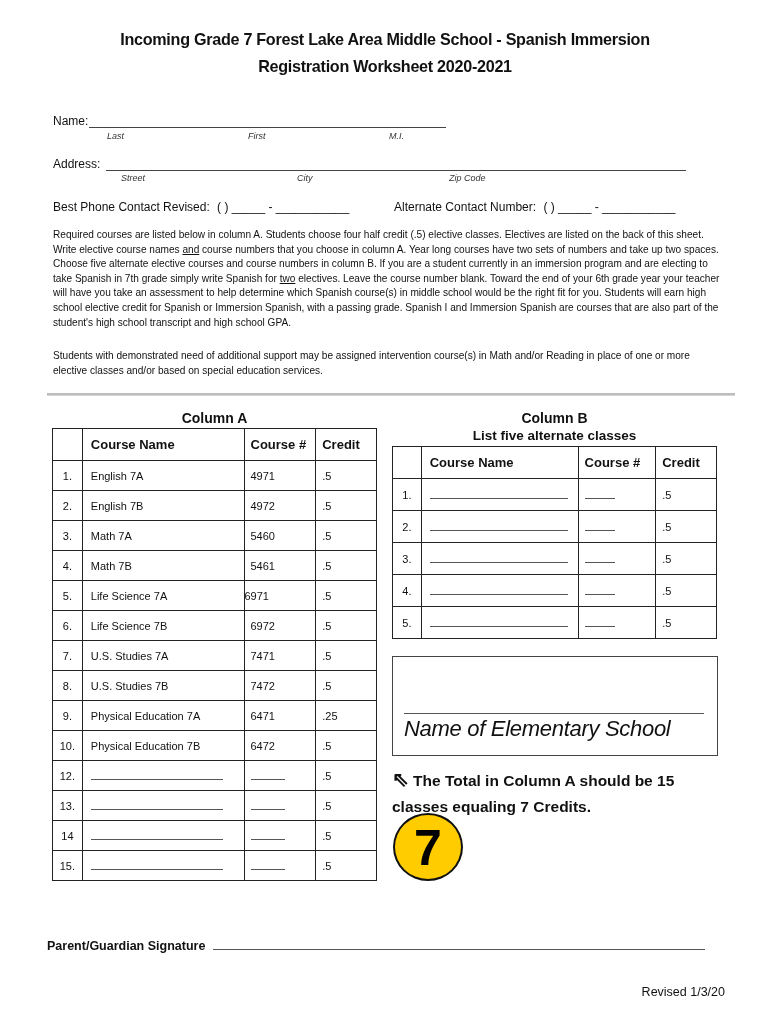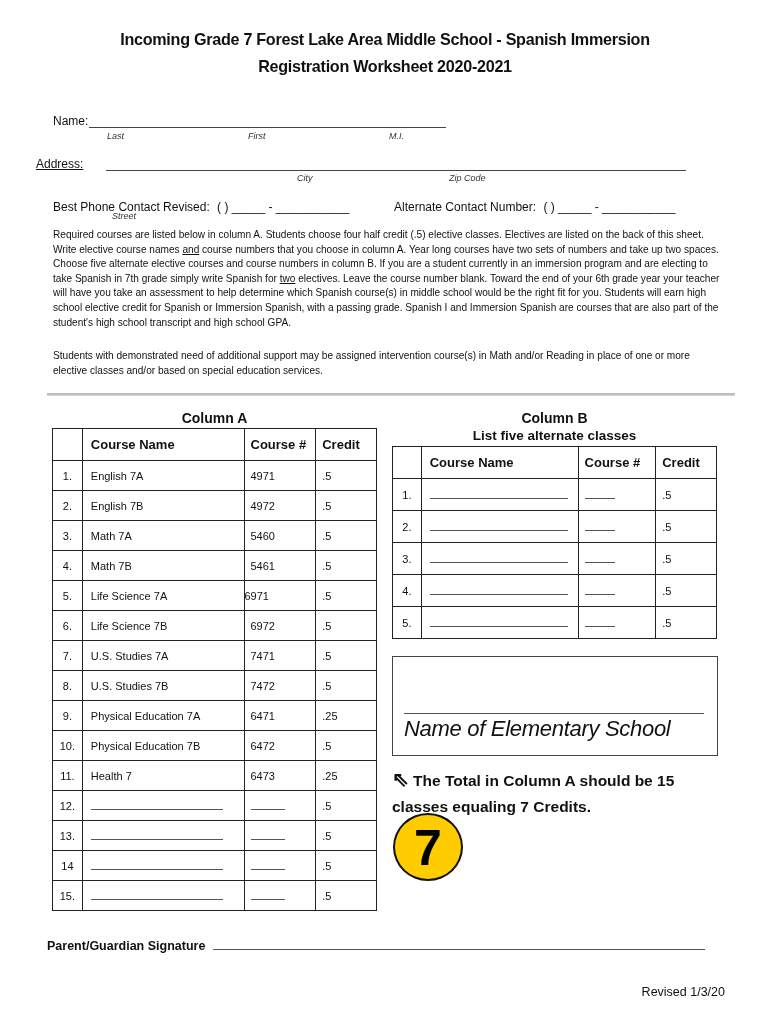--- a/index.html
+++ b/index.html
@@ -38,23 +38,23 @@
 
 <div class="abs title t1">Incoming Grade 7 Forest Lake Area Middle School - Spanish Immersion</div>
 <div class="abs title t2">Registration Worksheet 2020-2021</div>
 
 <div class="abs label" style="left:53px; top:114px;">Name:</div>
 <div class="abs uline" style="left:89px; top:115px; width:357px;"></div>
 <div class="abs sub" style="left:107px; top:131px;">Last</div>
 <div class="abs sub" style="left:248px; top:131px;">First</div>
 <div class="abs sub" style="left:369px; top:131px;margin-left:20px;">M.I.</div>
 
-<div class="abs label" style="left:36px; top:157px;text-decoration:underline;">Address:</div>
+<div class="abs label" style="left:53px; top:157px;">Address:</div>
 <div class="abs uline" style="left:106px; top:158px; width:580px;"></div>
-<div class="abs sub" style="left:112px; top:173px;margin-top:38px;">Street</div>
+<div class="abs sub" style="left:121px; top:173px;">Street</div>
 <div class="abs sub" style="left:297px; top:173px;">City</div>
 <div class="abs sub" style="left:449px; top:173px;">Zip Code</div>
 
 <div class="abs label" style="left:53px; top:200px;">
   <span>Best Phone Contact Revised:</span>
   <span style="margin-left:4px;">(      ) _____ - ___________</span>
 </div>
 <div class="abs label" style="left:394px; top:200px;">
   <span>Alternate Contact Number:</span>
   <span style="margin-left:4px;">(      ) _____ - ___________</span>
@@ -134,26 +134,20 @@
         <td class="num">9.</td>
         <td>Physical Education 7A</td>
         <td style="padding-left: 6px;">6471</td>
         <td style="padding-left: 6px;">.25</td>
       </tr>
       <tr style="height: 30px;">
         <td class="num">10.</td>
         <td>Physical Education 7B</td>
         <td style="padding-left: 6px;">6472</td>
         <td style="padding-left: 6px;">.5</td>
-      </tr>
-      <tr style="height: 30px;">
-        <td class="num">11.</td>
-        <td>Health 7</td>
-        <td style="padding-left: 6px;">6473</td>
-        <td style="padding-left: 6px;">.25</td>
       </tr>
       <tr style="height: 30px;">
         <td class="num">12.</td>
         <td><span class="blank" style="width: 132px;"></span></td>
         <td style="padding-left: 6px;"><span class="blank" style="width: 34px;"></span></td>
         <td style="padding-left: 6px;">.5</td>
       </tr>
       <tr style="height: 30px;">
         <td class="num">13.</td>
         <td><span class="blank" style="width: 132px;"></span></td>

